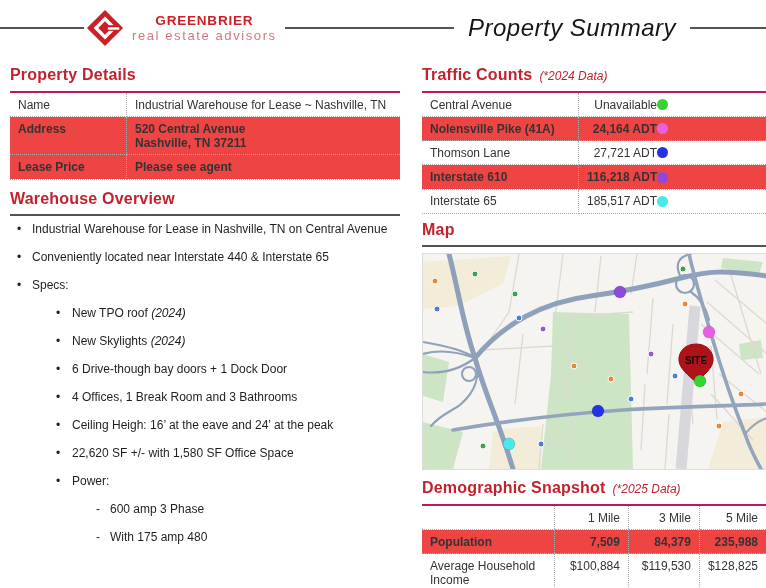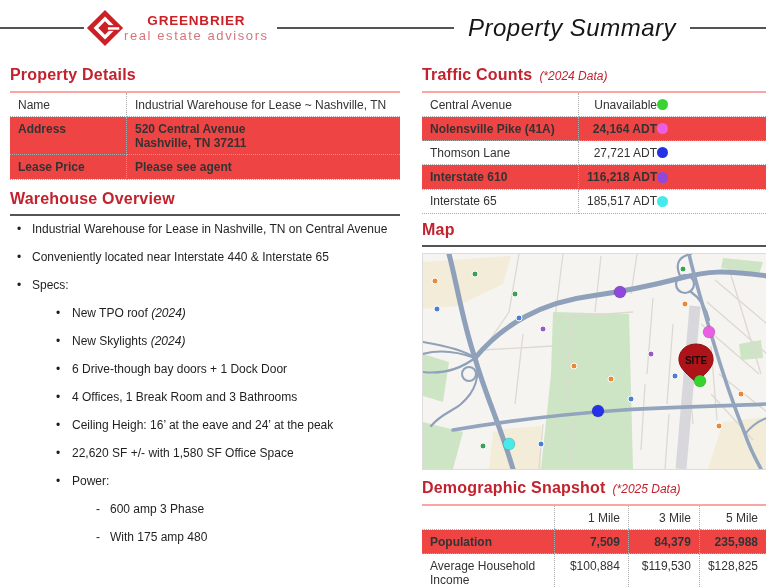--- a/index.html
+++ b/index.html
@@ -6,36 +6,36 @@
   .page{
     width:766px;height:588px;background:#ffffff;overflow:hidden;
     font-family:"Liberation Sans", sans-serif;position:relative;margin:0 auto;
   }
   
   header{display:flex;align-items:center;height:56px;}
   .rule{border-top:2px solid #545454;height:0;}
   .seg-left{width:84px;}
   .seg-mid{flex:1;}
   .seg-right{width:76px;}
-  .logo{display:flex;align-items:center;padding:0 8px 0 2px;}
+  .logo{display:flex;align-items:center;gap:8px;padding:0 8px 0 2px;}
   .logo svg{width:38px;height:38px;display:block;}
   .logo-text{display:flex;flex-direction:column;align-items:center;}
   .brand{font-size:13.5px;font-weight:bold;color:#cb2026;letter-spacing:0.8px;line-height:1;}
   .tagline{font-size:13px;color:#d9747b;letter-spacing:1.6px;margin-top:2px;line-height:1;}
   h1.title{font-size:24px;font-style:italic;font-weight:normal;color:#161616;
     margin:0;padding:0 14px;white-space:nowrap;letter-spacing:0.5px;}
   
   .cols{display:grid;grid-template-columns:390px 344px;column-gap:22px;padding:4px 10px 0 10px;}
   .sec{display:flex;align-items:baseline;gap:7px;margin:6px 0 7px 0;}
   .sec h2{font-size:16px;font-weight:bold;color:#c2222e;margin:0;letter-spacing:0.2px;line-height:1.15;}
   .sec .note{font-size:12px;font-style:italic;color:#c2222e;}
   .sec.underlined{border-bottom:2px solid #545454;padding-bottom:6px;margin-bottom:6px;}
   .mt{margin-top:10px;}
   
-  table.data-table{width:100%;border-collapse:collapse;border-top:2px solid #fca5a5;
+  table.data-table{width:100%;border-collapse:collapse;border-top:2px solid #be185d;
     font-size:12px;color:#333;}
   .data-table td,.data-table th{padding:4.5px 8px;border-bottom:1px dotted #ababab;
     vertical-align:top;text-align:left;line-height:1.17;}
   .details td.lbl{width:100px;border-right:1px dotted #ababab;}
   .details tr.alt, .traffic tr.alt, .demo tr.alt{background:#ef4444;font-weight:bold;}
   .details .indent{padding-left:26px;}
   .traffic td.tname{width:140px;border-right:1px dotted #ababab;}
   .tval-flex{display:flex;align-items:center;text-align:right;}
   .vtext{width:70px;white-space:nowrap;}
   .dot{width:11px;height:11px;border-radius:50%;display:inline-block;flex:none;}

